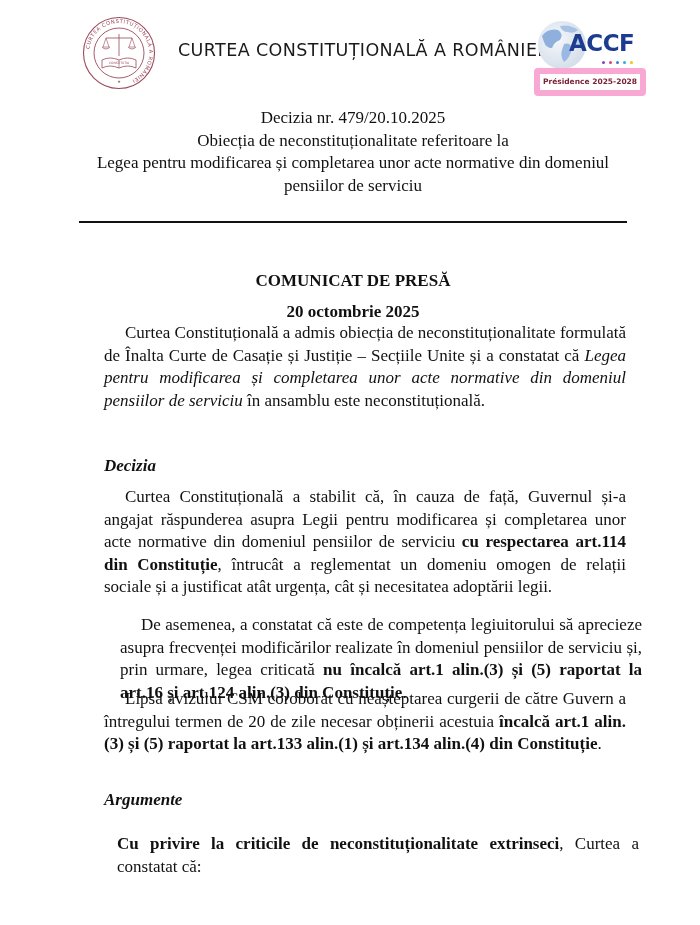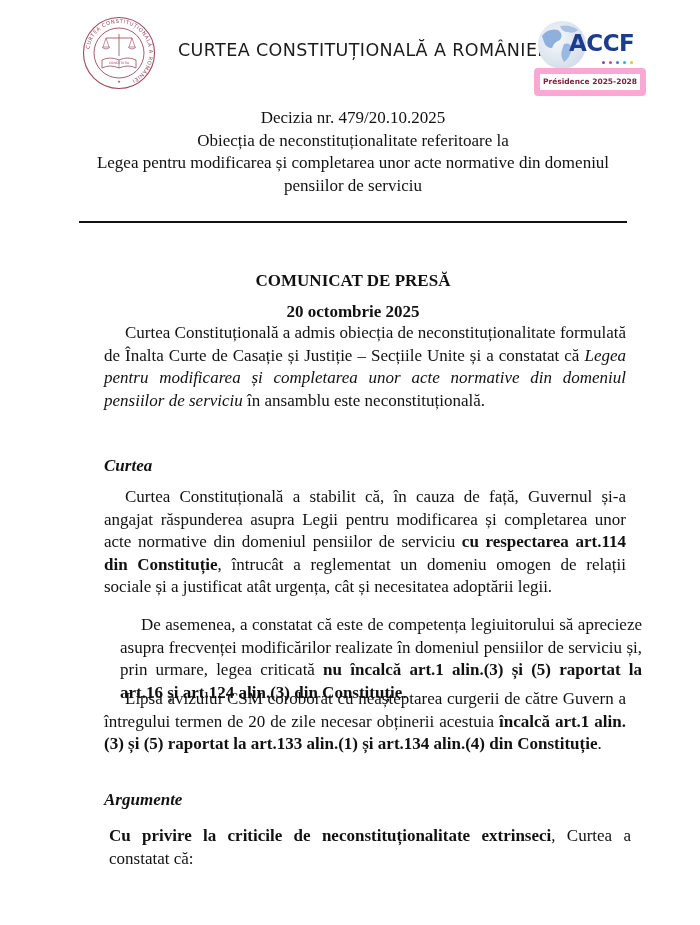--- a/index.html
+++ b/index.html
@@ -207,23 +207,23 @@
   <div>pensiilor de serviciu</div>
 </div>
 
 <div class="rule"></div>
 
 <div class="press-title">COMUNICAT DE PRESĂ</div>
 <div class="press-date">20 octombrie 2025</div>
 
 <p class="para" style="top:322px; margin:0;"><span>Curtea Constituțională a admis obiecția de neconstituționalitate formulată de Înalta Curte de Casație și Justiție – Secțiile Unite și a constatat că </span><i>Legea pentru modificarea și completarea unor acte normative din domeniul pensiilor de serviciu</i><span> în ansamblu este neconstituțională.</span></p>
 
-<div class="section-head" style="top:456px;">Curtea</div>
+<div class="section-head" style="top:456px;">Decizia</div>
 
 <p class="para" style="top:486px; margin:0;"><span>Curtea Constituțională a stabilit că, în cauza de față, Guvernul și-a angajat răspunderea asupra Legii pentru modificarea și completarea unor acte normative din domeniul pensiilor de serviciu </span><b>cu respectarea art.114 din Constituție</b><span>, întrucât a reglementat un domeniu omogen de relații sociale și a justificat atât urgența, cât și necesitatea adoptării legii.</span></p>
 
 <p class="para" style="top:598px; margin:16px;"><span>De asemenea, a constatat că este de competența legiuitorului să aprecieze asupra frecvenței modificărilor realizate în domeniul pensiilor de serviciu și, prin urmare, legea criticată </span><b>nu încalcă art.1 alin.(3) și (5) raportat la art.16 și art.124 alin.(3) din Constituție</b><span>.</span></p>
 
 <p class="para" style="top:688px; margin:0;"><span>Lipsa avizului CSM coroborat cu neașteptarea curgerii de către Guvern a întregului termen de 20 de zile necesar obținerii acestuia </span><b>încalcă art.1 alin.(3) și (5) raportat la art.133 alin.(1) și art.134 alin.(4) din Constituție</b><span>.</span></p>
 
 <div class="section-head" style="top:790px;">Argumente</div>
 
-<p class="para no-indent" style="top:820px; margin:5px;"><b>Cu privire la criticile de neconstituționalitate extrinseci</b><span>, Curtea a constatat că:</span></p>
+<p class="para no-indent" style="top:820px; margin:13px;"><b>Cu privire la criticile de neconstituționalitate extrinseci</b><span>, Curtea a constatat că:</span></p>
 
 </body></html>

